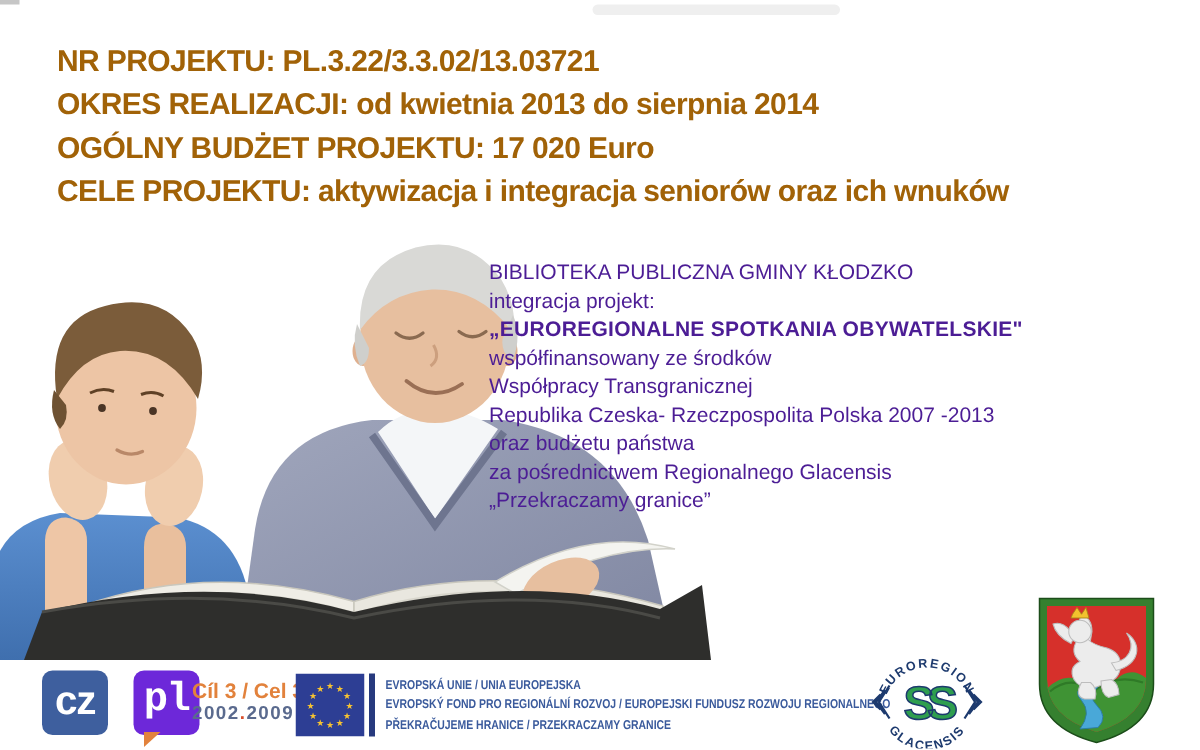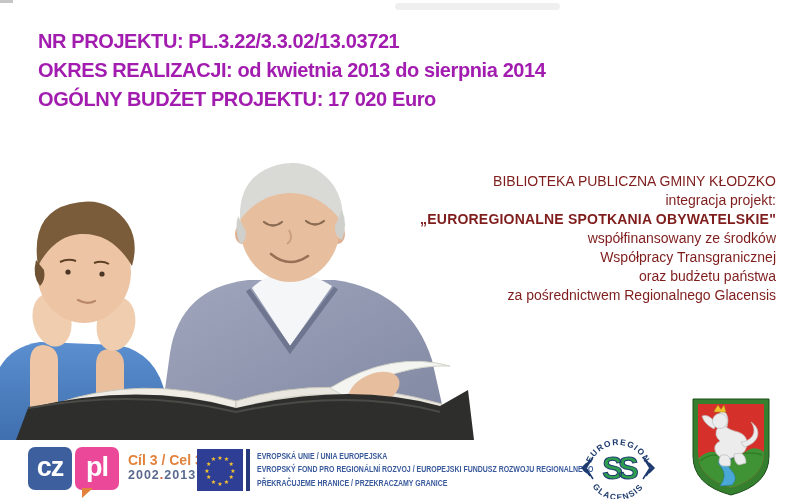--- a/index.html
+++ b/index.html
@@ -8,42 +8,42 @@
     overflow:hidden; font-family:"Liberation Sans", sans-serif;
   }
 
   
   .corner-mark { position:absolute; left:0; top:0; width:13px; height:3px; background:#c6c6c6; }
   .top-smudge  { position:absolute; left:395px; top:3px; width:165px; height:7px; background:#efefef; border-radius:4px; }
 
   
   .header {
     position:absolute; left:38px; top:27px;
-    color:#a21caf; font-weight:bold; font-size:20px; line-height:29px;
+    color:#a16207; font-weight:bold; font-size:20px; line-height:29px;
     letter-spacing:-0.4px; white-space:nowrap;
   }
 
   
   .project-info {
     position:absolute; right:24px; top:172px; width:450px;
-    text-align:right; color:#7f1d1d; font-size:14px; line-height:19px;
+    text-align:left; color:#4c1d95; font-size:14px; line-height:19px;
   }
   .project-info .bold { font-weight:bold; letter-spacing:0.2px; }
 
   
   .photo { position:absolute; left:0; top:148px; }
 
   
   .cz-box, .pl-box {
     position:absolute; top:447px; width:44px; height:43px; border-radius:7px;
     color:#fff; font-weight:bold; font-size:27px; text-align:center; line-height:41px;
     letter-spacing:-1px;
   }
   .cz-box { left:28px; background:#3e5f9e; }
-  .pl-box { left:75px; background:#ec4899; }
+  .pl-box { left:89px; background:#6d28d9;font-family:Liberation Mono, monospace; }
   .pl-box::after {
     content:""; position:absolute; left:7px; bottom:-8px;
     border-top:10px solid #e2823c; border-right:11px solid transparent;
   }
   .cil { position:absolute; left:128px; top:452px; white-space:nowrap; }
   .cil-l1 { color:#e2823c; font-weight:bold; font-size:14px; line-height:16px; }
   .cil-l2 { color:#5a6a8e; font-weight:bold; font-size:12.5px; line-height:14px; letter-spacing:1px; }
   .cil-dot { color:#d94f2b; }
 
   .eu-flag { position:absolute; left:197px; top:449px; }
@@ -62,20 +62,21 @@
 
 <div class="canvas">
 
   <div class="corner-mark"></div>
   <div class="top-smudge"></div>
 
   <div class="header">
     <div>NR PROJEKTU: PL.3.22/3.3.02/13.03721</div>
     <div>OKRES REALIZACJI: od kwietnia 2013 do sierpnia 2014</div>
     <div>OGÓLNY BUDŻET PROJEKTU: 17 020 Euro</div>
+    <div>CELE PROJEKTU: aktywizacja i integracja seniorów oraz ich wnuków</div>
   </div>
 
   <svg class="photo" width="480" height="292" viewBox="0 0 480 292">
     <defs>
       <linearGradient id="sweater" x1="0" y1="0" x2="1" y2="1">
         <stop offset="0" stop-color="#a0a6bc"></stop>
           <stop offset="1" stop-color="#7f86a1"></stop>
       </linearGradient>
       <linearGradient id="shirtb" x1="0" y1="0" x2="0" y2="1">
         <stop offset="0" stop-color="#5b8fd0"></stop>
@@ -125,33 +126,35 @@
       <path d="M28,260 Q140,240 236,264 Q350,240 440,264" fill="none" stroke="#4a4a46" stroke-width="2"></path>
     </g>
   </svg>
 
   <div class="project-info">
     <div>BIBLIOTEKA PUBLICZNA GMINY KŁODZKO</div>
     <div>integracja projekt:</div>
     <div class="bold">„EUROREGIONALNE SPOTKANIA OBYWATELSKIE"</div>
     <div>współfinansowany ze środków</div>
     <div>Współpracy Transgranicznej</div>
+    <div>Republika Czeska- Rzeczpospolita Polska 2007 -2013</div>
     <div>oraz budżetu państwa</div>
     <div>za pośrednictwem Regionalnego Glacensis</div>
+    <div>„Przekraczamy granice”</div>
   </div>
 
   <div class="cz-box">
     <span>cz</span>
   </div>
   <div class="pl-box">
     <span>pl</span>
   </div>
   <div class="cil">
     <div class="cil-l1">Cíl 3 / Cel 3</div>
-    <div class="cil-l2"><span>2002</span><span class="cil-dot">.</span><span>2013</span></div>
+    <div class="cil-l2"><span>2002</span><span class="cil-dot">.</span><span>2009</span></div>
   </div>
 
   <svg class="eu-flag" width="46" height="42" viewBox="0 0 46 42">
     <rect x="0" y="0" width="46" height="42" fill="#2d3e94"></rect>
     <g fill="#f7c331" font-size="6" text-anchor="middle" font-family="DejaVu Sans, sans-serif">
       <text x="23" y="10.5">★</text>
         <text x="29.5" y="12.2">★</text>
       <text x="34.3" y="17">★</text>
         <text x="36" y="23.5">★</text>
       <text x="34.3" y="30">★</text>

